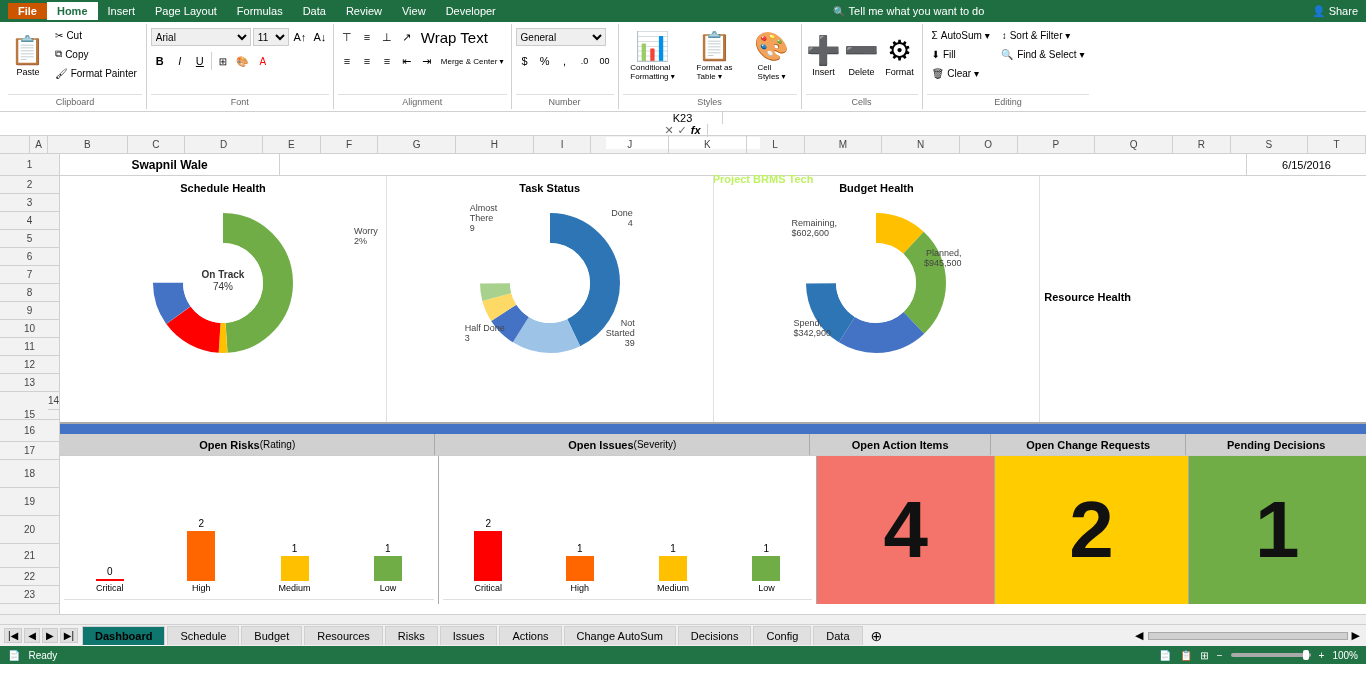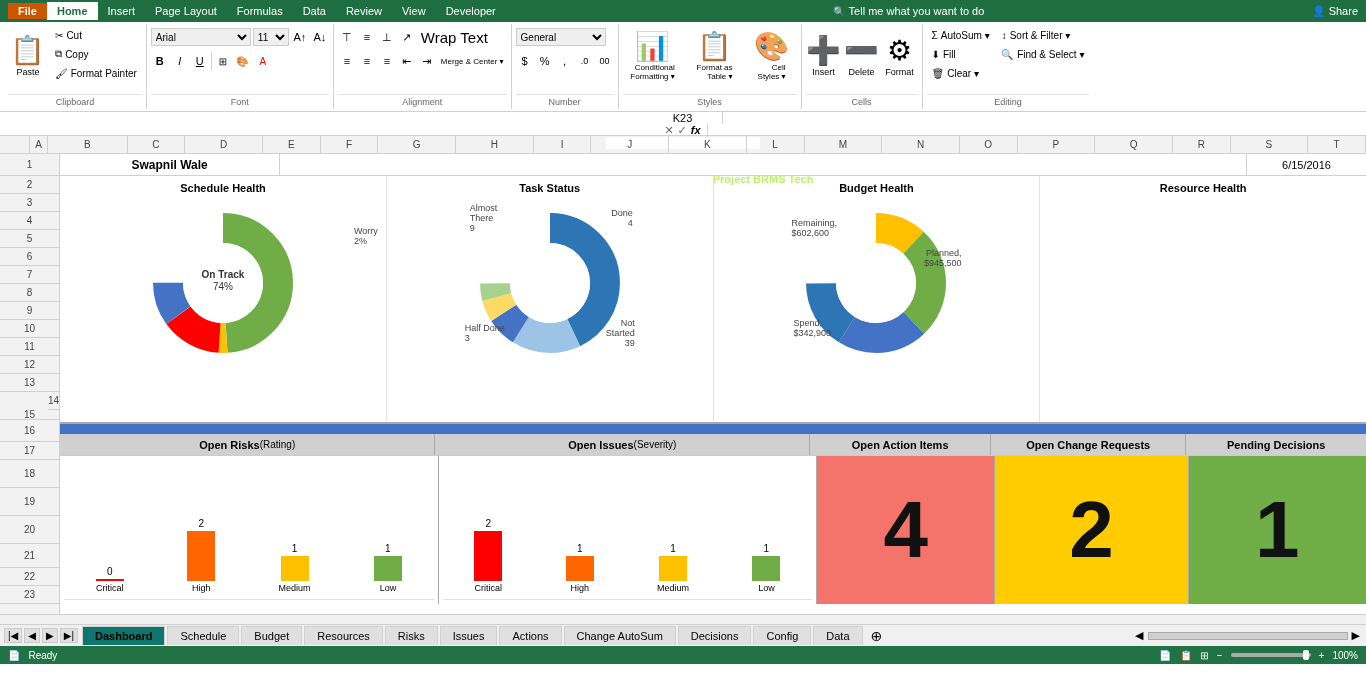--- a/index.html
+++ b/index.html
@@ -49,21 +49,21 @@
     
     .status-bar { background: #217346; color: white; height: 18px; display: flex; align-items: center; padding: 0 8px; font-size: 10px; justify-content: space-between; }
 
     
     .ribbon-section { display: flex; flex-direction: column; height: 100%; border-right: 1px solid #d0d0d0; padding: 2px 4px; }
     .ribbon-section-top { display: flex; flex: 1; align-items: flex-start; gap: 2px; }
     .ribbon-section-label { font-size: 9px; color: #666; text-align: center; padding-top: 2px; border-top: 1px solid #e0e0e0; margin-top: 2px; }
 
     .large-btn { display: flex; flex-direction: column; align-items: center; justify-content: center; width: 40px; height: 58px; cursor: pointer; border: 1px solid transparent; padding: 2px; }
     .large-btn-icon { font-size: 28px; }
-    .large-btn-label { font-size: 9px; text-align: right; }
+    .large-btn-label { font-size: 9px; text-align: left; }
 
     .small-btn { display: flex; align-items: center; gap: 3px; padding: 2px 4px; cursor: pointer; font-size: 10px; border: 1px solid transparent; height: 18px; }
 
     .font-section { min-width: 140px; }
     .font-row { display: flex; gap: 2px; align-items: center; height: 22px; }
     .font-select { height: 18px; font-size: 10px; border: 1px solid #ccc; width: 100px; }
     .size-select { height: 18px; font-size: 10px; border: 1px solid #ccc; width: 36px; }
     .icon-btn { display: flex; align-items: center; justify-content: center; width: 18px; height: 18px; cursor: pointer; border: 1px solid transparent; font-size: 11px; }
 
     .align-section { min-width: 110px; }
@@ -390,21 +390,21 @@
               <circle cx="85" cy="85" r="55" fill="none" stroke="#4472c4" stroke-width="30" stroke-dasharray="72.4 344.77" stroke-dashoffset="-130.8" transform="rotate(-90 85 85)"></circle>
               <circle cx="85" cy="85" r="55" fill="none" stroke="#2e75b6" stroke-width="30" stroke-dasharray="55.2 344.77" stroke-dashoffset="-203.2" transform="rotate(-90 85 85)"></circle>
               <circle cx="85" cy="85" r="40" fill="white"></circle>
             </svg>
             <div style="position:absolute; top:20px; left:0; font-size:9px; color:#444;">Remaining,<br>$602,600</div>
             <div style="position:absolute; top:50px; right:0; font-size:9px; color:#444; text-align:right;">Planned,<br>$945,500</div>
             <div style="position:absolute; bottom:30px; left:2px; font-size:9px; color:#444;">Spend,<br>$342,900</div>
           </div>
         </div>
 
-        <div style="flex:1; display:flex; flex-direction:column; align-items:center; padding:6px 4px;">
+        <div style="flex:1; display:flex; flex-direction:row; align-items:center; padding:6px 4px;">
           <div style="font-weight:bold; font-size:11px; margin-bottom:4px;">Resource Health</div>
 
         </div>
       </div>
 
       <div style="height:10px; background:#4472c4;"></div>
 
       <div style="display:flex; height:22px; border-bottom:1px solid #ccc;">
         <div style="flex:2.5; background:#d0d0d0; display:flex; align-items:center; justify-content:center; font-weight:bold; font-size:11px; border-right:1px solid #aaa;">
           <span>Open Risks </span>

